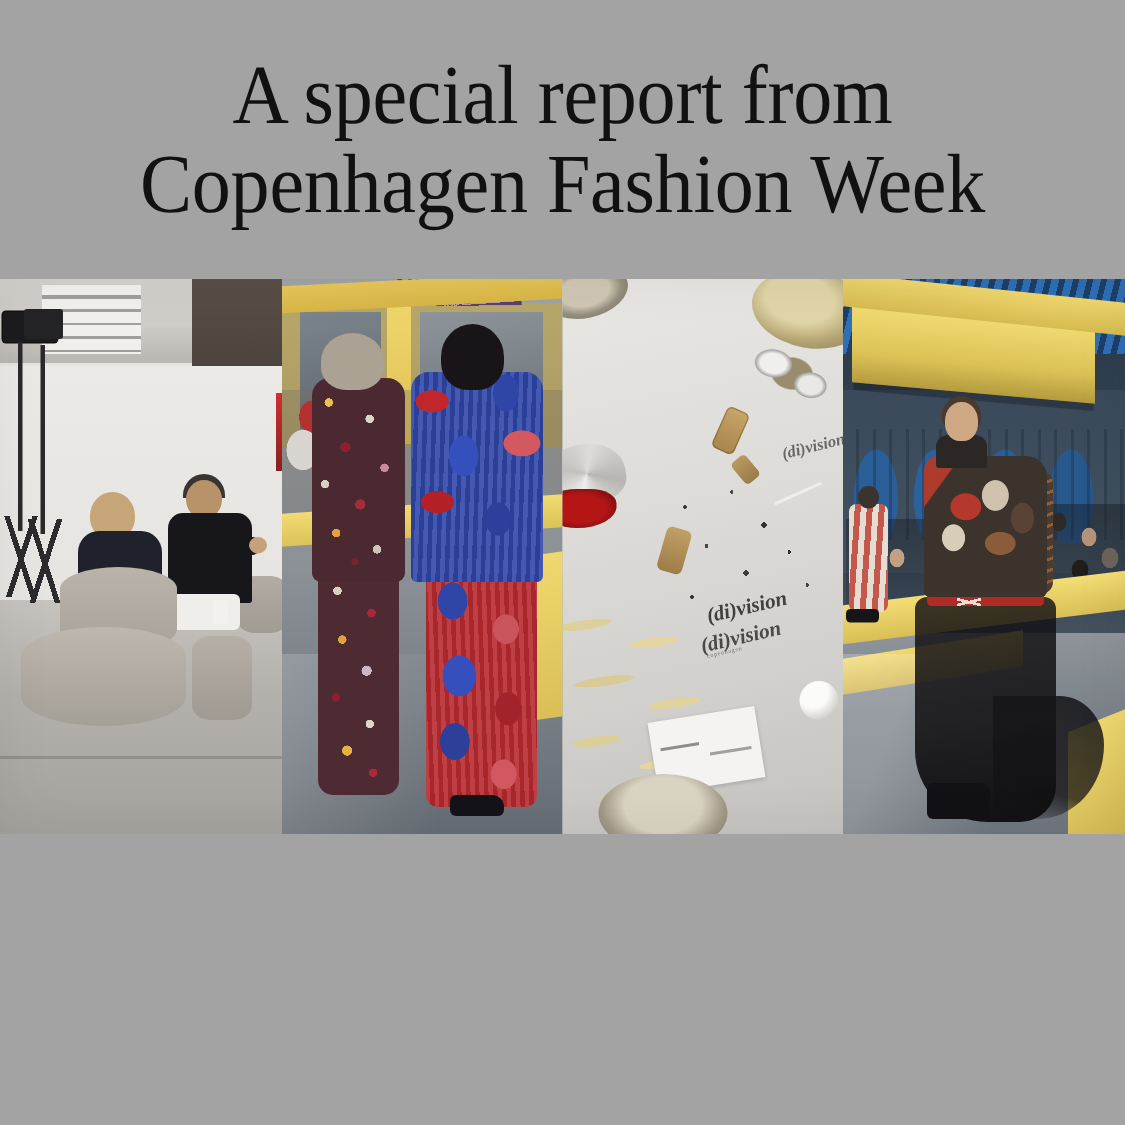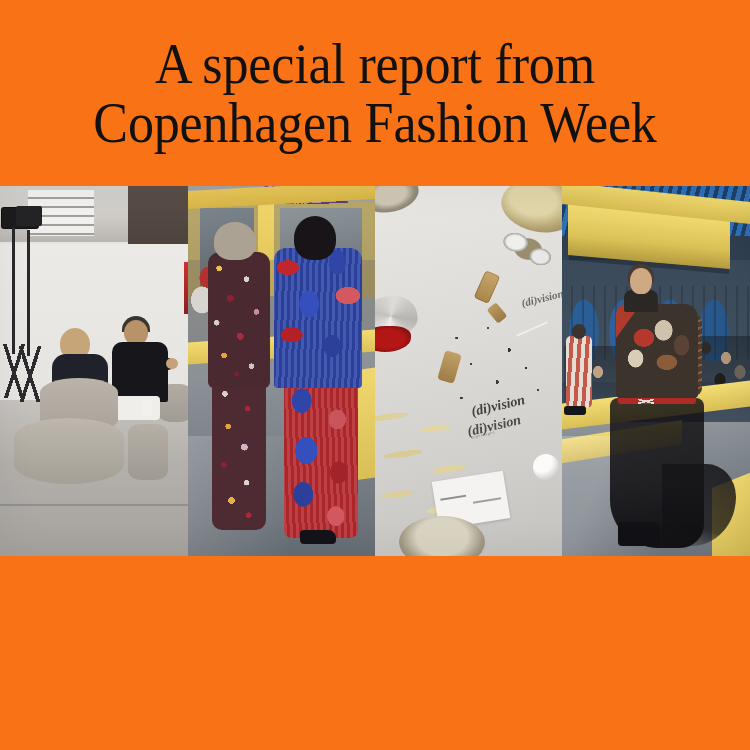--- a/index.html
+++ b/index.html
@@ -12,21 +12,21 @@
     width: 750px;
     height: 750px;
     overflow: hidden;
     font-family: "Liberation Serif", "DejaVu Serif", serif;
     position: relative;
   }
 
   .poster {
     position: absolute;
     inset: 0;
-    background: #f97316;
+    background: #a3a3a3;
   }
 
   
   .headline {
     position: absolute;
     top: 36px;
     left: 0;
     width: 750px;
     text-align: center;
     color: #111111;

